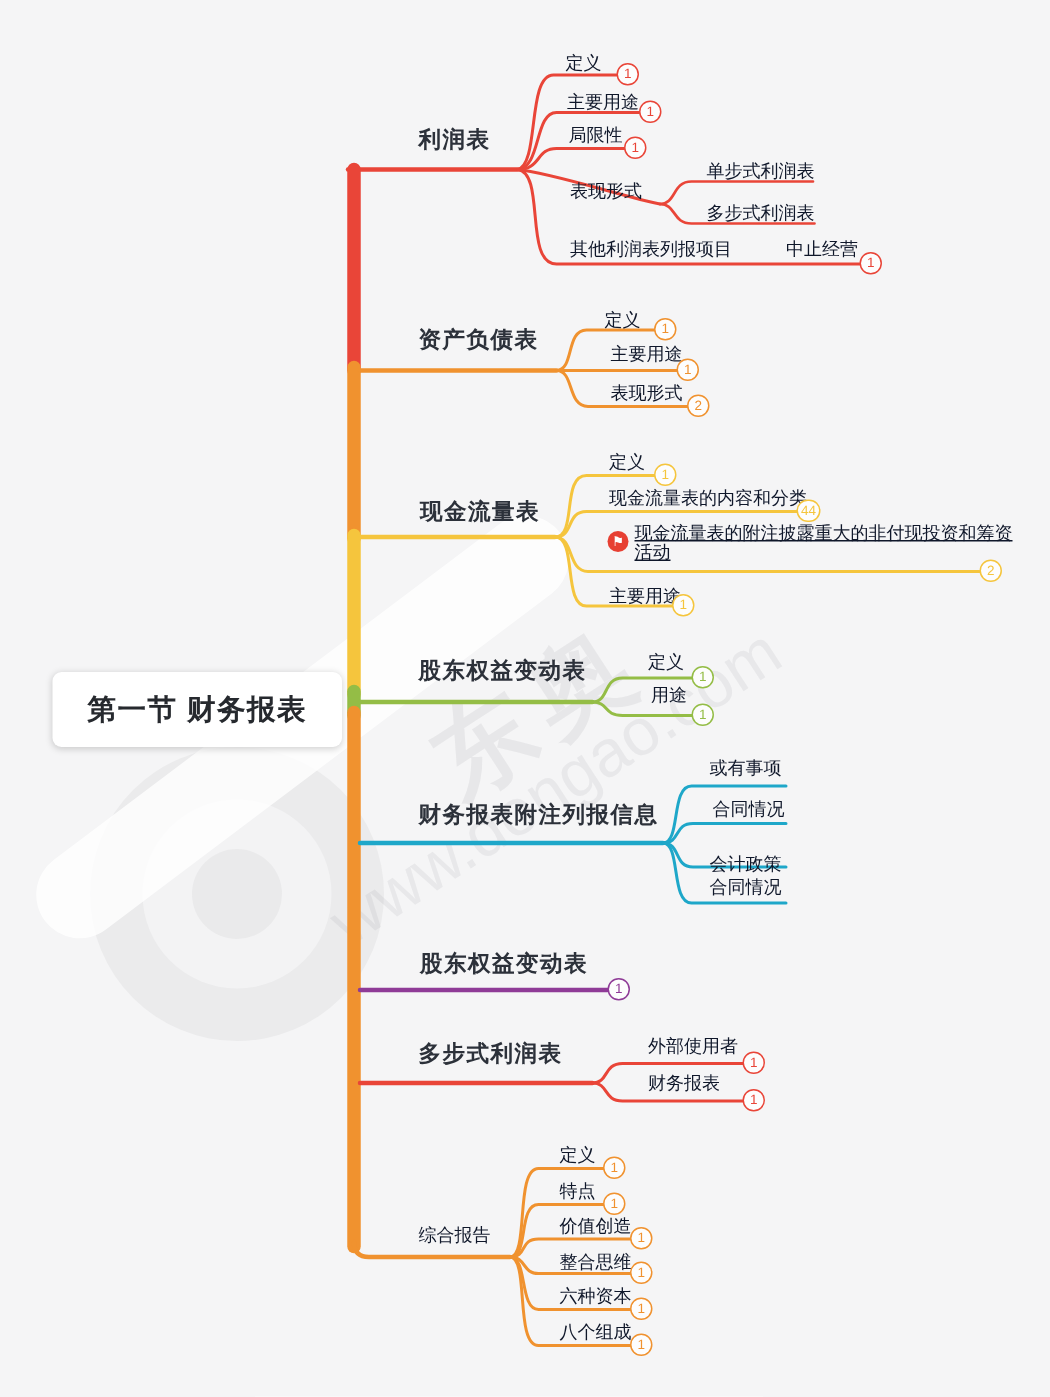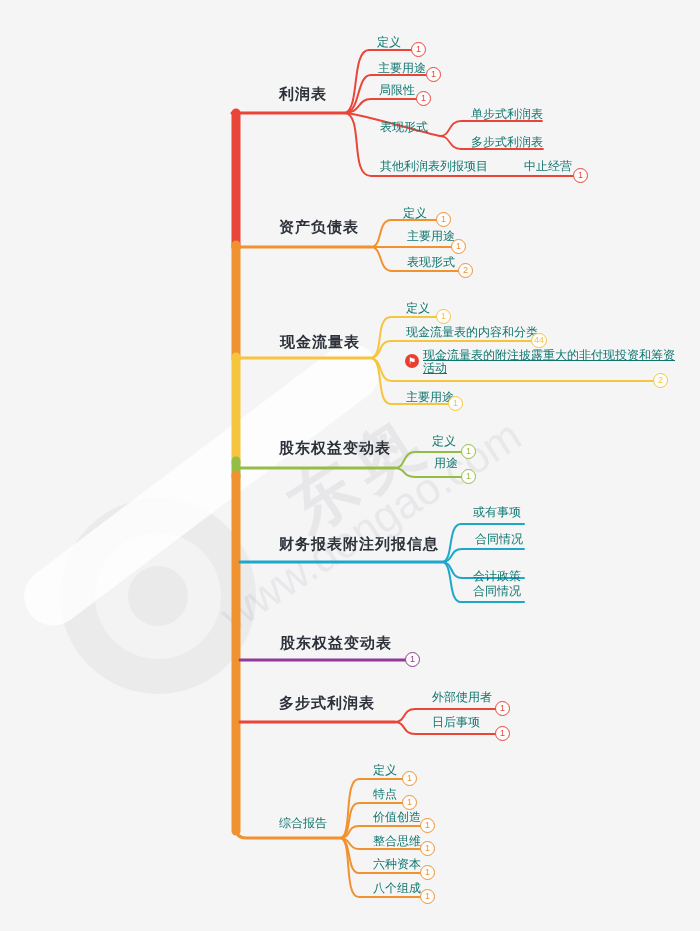--- a/index.html
+++ b/index.html
@@ -12,21 +12,21 @@
   .wm-circle-core  { position:absolute; left:128px; top:566px; width:60px; height:60px; border-radius:50%; background:#eaeaeb; }
   .wm-swoosh { position:absolute; left:30px; top:585px; width:430px; height:58px; background:rgba(255,255,255,0.8);
                transform:rotate(-37deg); transform-origin:left center; border-radius:40px; }
   .wm-text { position:absolute; white-space:nowrap; transform:rotate(-33deg); transform-origin:left center; }
   .wm-brand { left:295px; top:470px; font-size:66px; font-weight:bold; letter-spacing:10px; color:rgba(150,150,158,0.14); }
   .wm-url   { left:225px; top:595px; font-size:44px; color:rgba(150,150,158,0.13); }
 
   svg.lines { position:absolute; left:0; top:0; }
 
   
-  .lbl { position:absolute; font-size:12px; color:#0f766e; white-space:nowrap; line-height:13px; }
+  .lbl { position:absolute; font-size:12px; color:#0f172a; white-space:nowrap; line-height:13px; }
   .topic { font-size:15px; font-weight:bold; color:#2c313a; letter-spacing:1px; line-height:16px; }
   .flagtext { width:258px; white-space:normal; line-height:13px;text-decoration:underline; }
 
   
   .root-node { position:absolute; left:35px; top:448px; width:193px; height:50px; background:#ffffff; border-radius:6px;
                box-shadow:0 1px 5px rgba(0,0,0,0.18); display:flex; align-items:center; justify-content:center; }
   .root-node span { font-size:19px; font-weight:bold; color:#26292e; letter-spacing:1px; }
 
   
   .badge { position:absolute; min-width:15px; height:15px; box-sizing:border-box; border-radius:8px; background:#fdfdfd;
@@ -115,20 +115,23 @@
         <path stroke-width="2" d="M340 838 C353 838 343 779 359 779 H403"></path>
         <path stroke-width="2" d="M340 838 C353 838 345 803 359 803 H403"></path>
         <path stroke-width="2" d="M340 838 C352 838 346 826 359 826 H421"></path>
         <path stroke-width="2" d="M340 838 C351 838 348 849 359 849 H421"></path>
         <path stroke-width="2" d="M340 838 C352 838 346 873 359 873 H421"></path>
         <path stroke-width="2" d="M340 838 C353 838 343 897 359 897 H421"></path>
       </g>
     </g>
   </svg>
 
+  <div class="root-node">
+    <span>第一节 财务报表</span>
+  </div>
 
   <div class="lbl topic" style="left:279px;top:86px">利润表</div>
   <div class="lbl topic" style="left:279px;top:219px">资产负债表</div>
   <div class="lbl topic" style="left:280px;top:334px">现金流量表</div>
   <div class="lbl topic" style="left:279px;top:440px">股东权益变动表</div>
   <div class="lbl topic" style="left:279px;top:536px">财务报表附注列报信息</div>
   <div class="lbl topic" style="left:280px;top:635px">股东权益变动表</div>
   <div class="lbl topic" style="left:279px;top:695px">多步式利润表</div>
   <div class="lbl" style="left:279px;top:817px">综合报告</div>
 
@@ -153,21 +156,21 @@
 
   <div class="lbl" style="left:432px;top:435px">定义</div>
   <div class="lbl" style="left:434px;top:457px">用途</div>
 
   <div class="lbl" style="left:473px;top:506px">或有事项</div>
   <div class="lbl" style="left:475px;top:533px">合同情况</div>
   <div class="lbl" style="left:473px;top:570px">会计政策</div>
   <div class="lbl" style="left:473px;top:585px">合同情况</div>
 
   <div class="lbl" style="left:432px;top:691px">外部使用者</div>
-  <div class="lbl" style="left:432px;top:716px">日后事项</div>
+  <div class="lbl" style="left:432px;top:716px">财务报表</div>
 
   <div class="lbl" style="left:373px;top:764px">定义</div>
   <div class="lbl" style="left:373px;top:788px">特点</div>
   <div class="lbl" style="left:373px;top:811px">价值创造</div>
   <div class="lbl" style="left:373px;top:835px">整合思维</div>
   <div class="lbl" style="left:373px;top:858px">六种资本</div>
   <div class="lbl" style="left:373px;top:882px">八个组成</div>
 
   <div class="badge" style="left: 411px; top: 42px; border-color: rgb(233, 69, 56); color: rgb(233, 69, 56);">1</div>
   <div class="badge" style="left: 426px; top: 67px; border-color: rgb(233, 69, 56); color: rgb(233, 69, 56);">1</div>

